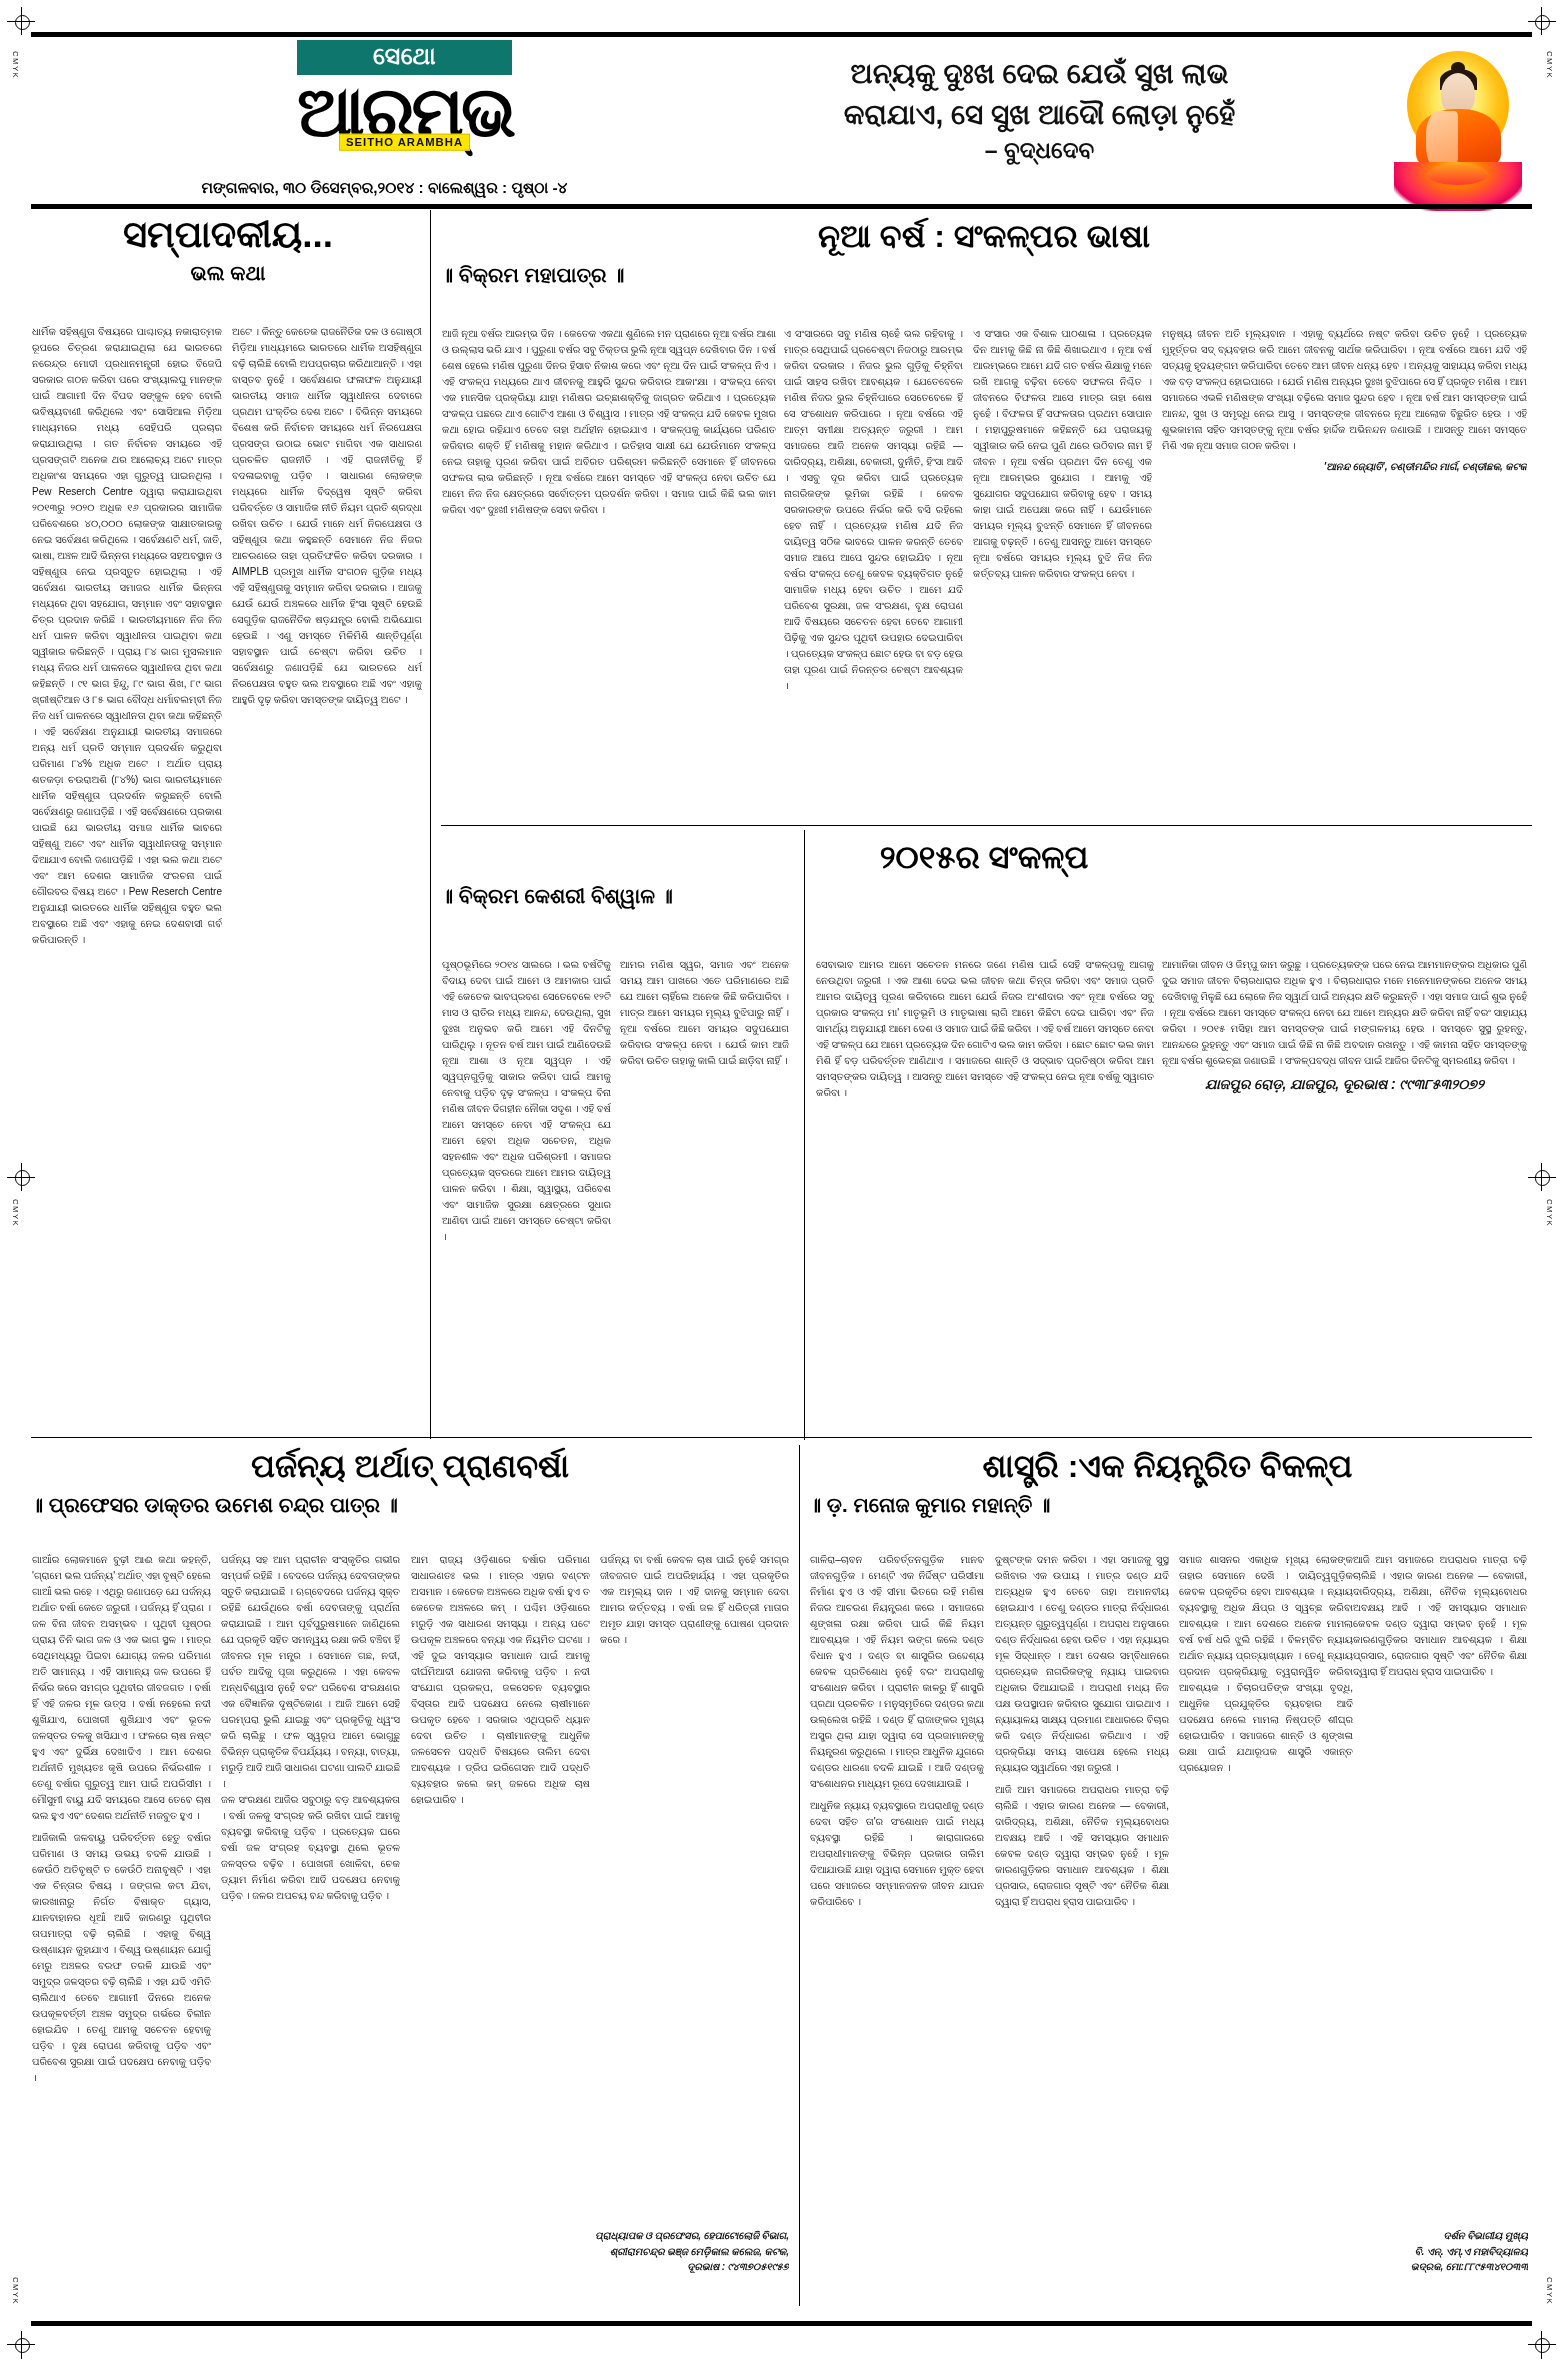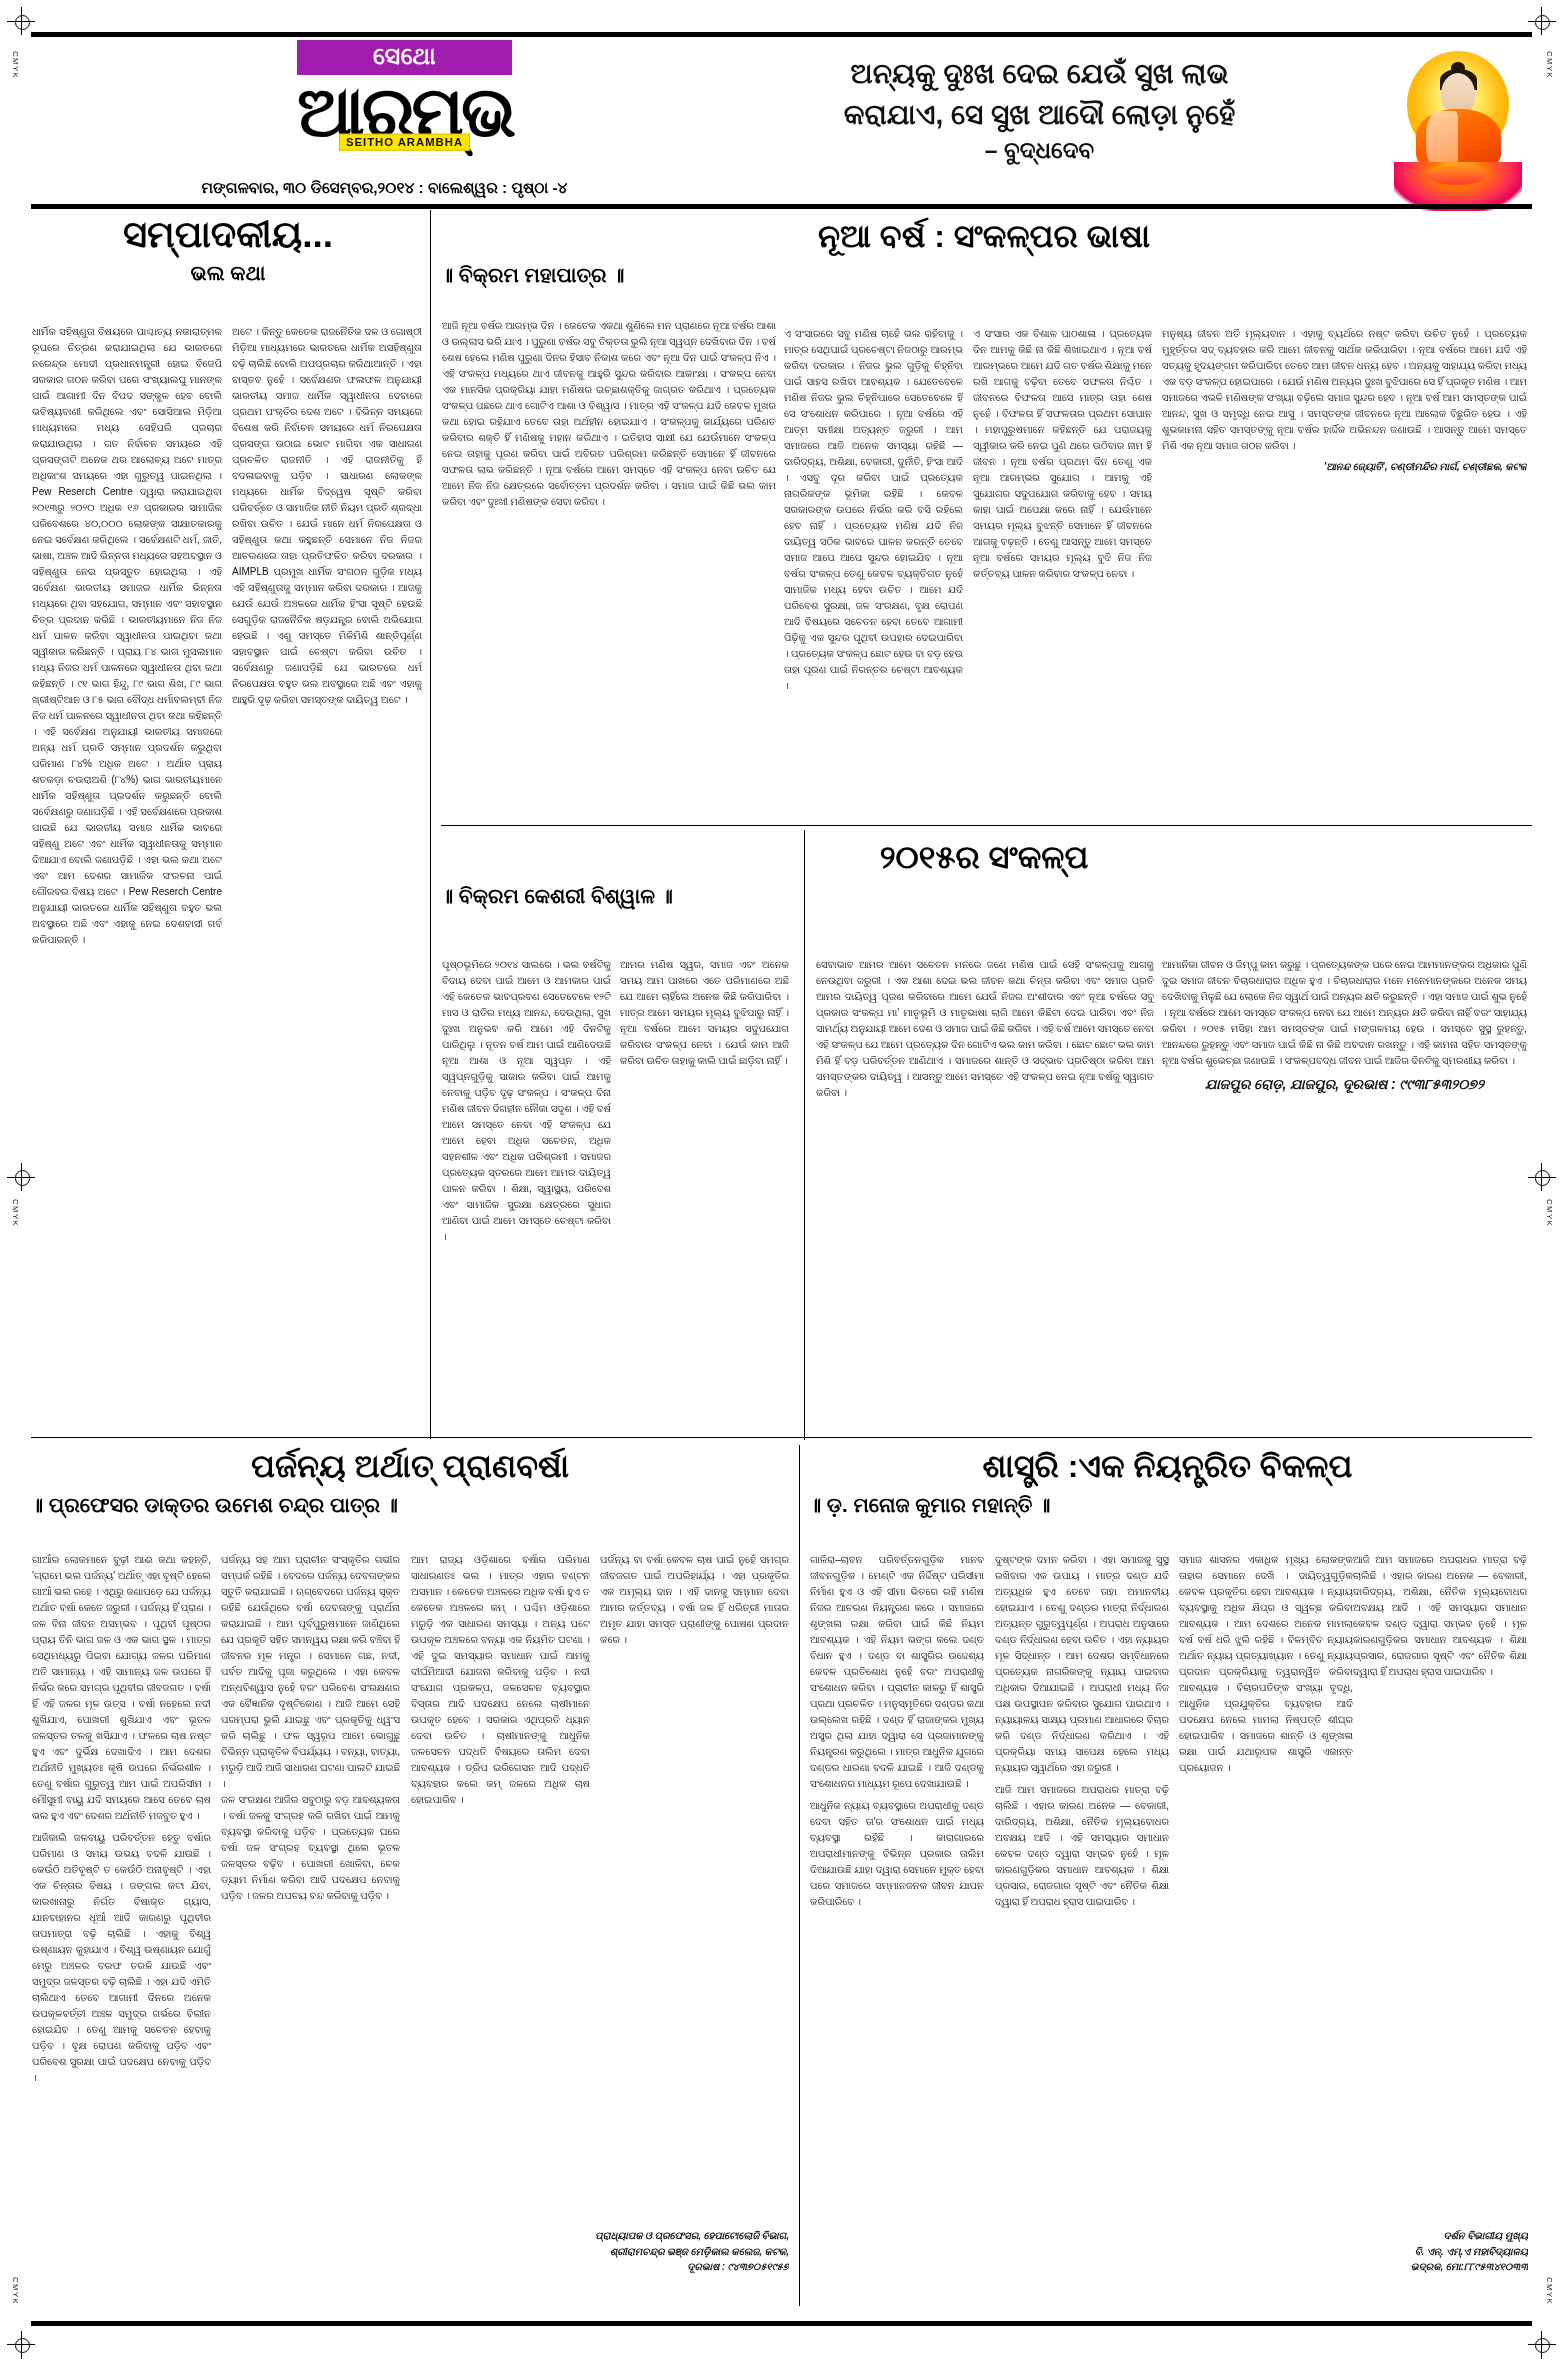--- a/index.html
+++ b/index.html
@@ -19,21 +19,21 @@
   .cmyk span{display:block;line-height:1.15;}
 
   
   .rule-thick{position:absolute;left:31px;right:31px;height:4.6px;background:#000;}
   .vline{position:absolute;width:1px;background:#000;}
   .hline{position:absolute;height:1px;background:#000;}
 
   
   .masthead{position:absolute;left:31px;top:40px;right:31px;height:159px;}
   .logo-wrap{position:absolute;left:266px;top:0;width:215px;text-align:center;}
-  .logo-kicker{background:#a21caf;color:#fff;font-size:23.6px;line-height:1.25;
+  .logo-kicker{background:#0f766e;color:#fff;font-size:23.6px;line-height:1.25;
                 font-family:"Liberation Sans",sans-serif;font-weight:bold;padding:2px 0 3.1px;letter-spacing:0.5px;}
   .logo-main{font-size:70px;font-weight:bold;line-height:1.0;letter-spacing:-3.1px;color:#000;
              font-family:"Liberation Sans",sans-serif;margin-top:2px;}
   .logo-badge{display:inline-block;background:#ffe400;color:#111;font-family:"Liberation Sans",sans-serif;
               font-weight:bold;font-size:11.3px;letter-spacing:1px;padding:1.5px 6.1px;border:0.5px solid #d8c200;
               transform:translateY(-13.3px);}
   .dateline{position:absolute;left:154px;top:139px;width:461px;text-align:center;
             font-family:"Liberation Sans",sans-serif;font-weight:bold;font-size:15.4px;color:#000;}
 
   .quote-block{position:absolute;left:645px;top:14.3px;width:727px;text-align:center;}
@@ -168,21 +168,21 @@
   </div>
   <div class="col" style="left:232px;top:324px;width:190px;height:1101px;">
     <div class="body-text">ଅଟେ । କିନ୍ତୁ କେତେକ ରାଜନୈତିକ ଦଳ ଓ ଗୋଷ୍ଠୀ ମିଡ଼ିଆ ମାଧ୍ୟମରେ ଭାରତରେ ଧାର୍ମିକ ଅସହିଷ୍ଣୁତା ବଢ଼ି ଚାଲିଛି ବୋଲି ଅପପ୍ରଚାର କରିଥାଆନ୍ତି । ଏହା ବାସ୍ତବ ନୁହେଁ । ସର୍ବେକ୍ଷଣର ଫଳାଫଳ ଅନୁଯାୟୀ ଭାରତୀୟ ସମାଜ ଧାର୍ମିକ ସ୍ୱାଧୀନତା ଦେବାରେ ପ୍ରଥମ ପଂକ୍ତିର ଦେଶ ଅଟେ । ବିଭିନ୍ନ ସମୟରେ ବିଶେଷ କରି ନିର୍ବାଚନ ସମୟରେ ଧର୍ମ ନିରପେକ୍ଷତା ପ୍ରସଙ୍ଗ ଉଠାଇ ଭୋଟ ମାଗିବା ଏକ ସାଧାରଣ ପ୍ରଚଳିତ ରାଜନୀତି । ଏହି ରାଜନୀତିକୁ ହିଁ ବଦଳାଇବାକୁ ପଡ଼ିବ । ସାଧାରଣ ଲୋକଙ୍କ ମଧ୍ୟରେ ଧାର୍ମିକ ବିଦ୍ୱେଷ ସୃଷ୍ଟି କରିବା ପରିବର୍ତ୍ତେ ଓ ସାମାଜିକ ନୀତି ନିୟମ ପ୍ରତି ଶ୍ରଦ୍ଧା ରଖିବା ଉଚିତ । ଯେଉଁ ମାନେ ଧର୍ମ ନିରପେକ୍ଷତା ଓ ସହିଷ୍ଣୁତା କଥା କହୁଛନ୍ତି ସେମାନେ ନିଜ ନିଜର ଆଚରଣରେ ତାହା ପ୍ରତିଫଳିତ କରିବା ଦରକାର । AIMPLB ପ୍ରମୁଖ ଧାର୍ମିକ ସଂଗଠନ ଗୁଡ଼ିକ ମଧ୍ୟ ଏହି ସହିଷ୍ଣୁତାକୁ ସମ୍ମାନ କରିବା ଦରକାର । ଆଜକୁ ଯେଉଁ ଯେଉଁ ଅଞ୍ଚଳରେ ଧାର୍ମିକ ହିଂସା ସୃଷ୍ଟି ହେଉଛି ସେଗୁଡ଼ିକ ରାଜନୈତିକ ଷଡ଼ଯନ୍ତ୍ର ବୋଲି ଅଭିଯୋଗ ହେଉଛି । ଏଣୁ ସମସ୍ତେ ମିଳିମିଶି ଶାନ୍ତିପୂର୍ଣ୍ଣ ସହାବସ୍ଥାନ ପାଇଁ ଚେଷ୍ଟା କରିବା ଉଚିତ । ସର୍ବେକ୍ଷଣରୁ ଜଣାପଡ଼ିଛି ଯେ ଭାରତରେ ଧର୍ମ ନିରପେକ୍ଷତା ବହୁତ ଭଲ ଅବସ୍ଥାରେ ଅଛି ଏବଂ ଏହାକୁ ଆହୁରି ଦୃଢ଼ କରିବା ସମସ୍ତଙ୍କ ଦାୟିତ୍ୱ ଅଟେ ।</div>
   </div>
 
   <div class="sec" style="left:441px;top:219px;width:1086px;">
     <div class="hl hl-main">ନୂଆ ବର୍ଷ : ସଂକଳ୍ପର ଭାଷା</div>
     <div class="hl-byline">॥ ବିକ୍ରମ ମହାପାତ୍ର ॥</div>
   </div>
 
-  <div class="col" style="left:442px;top:318px;width:334px;height:487px;">
+  <div class="col" style="left:442px;top:326px;width:334px;height:487px;">
     <div class="body-text">ଆଜି ନୂଆ ବର୍ଷର ଆରମ୍ଭ ଦିନ । କେତେକ ଏକଥା ଶୁଣିଲେ ମନ ପ୍ରାଣରେ ନୂଆ ବର୍ଷର ଆଶା ଓ ଉଲ୍ଲାସ ଭରି ଯାଏ । ପୁରୁଣା ବର୍ଷର ସବୁ ତିକ୍ତତା ଭୁଲି ନୂଆ ସ୍ୱପ୍ନ ଦେଖିବାର ଦିନ । ବର୍ଷ ଶେଷ ହେଲେ ମଣିଷ ପୁରୁଣା ଦିନର ହିସାବ ନିକାଶ କରେ ଏବଂ ନୂଆ ଦିନ ପାଇଁ ସଂକଳ୍ପ ନିଏ । ଏହି ସଂକଳ୍ପ ମଧ୍ୟରେ ଥାଏ ଜୀବନକୁ ଆହୁରି ସୁନ୍ଦର କରିବାର ଆକାଂକ୍ଷା । ସଂକଳ୍ପ ନେବା ଏକ ମାନସିକ ପ୍ରକ୍ରିୟା ଯାହା ମଣିଷର ଇଚ୍ଛାଶକ୍ତିକୁ ଜାଗ୍ରତ କରିଥାଏ । ପ୍ରତ୍ୟେକ ସଂକଳ୍ପ ପଛରେ ଥାଏ ଗୋଟିଏ ଆଶା ଓ ବିଶ୍ୱାସ । ମାତ୍ର ଏହି ସଂକଳ୍ପ ଯଦି କେବଳ ମୁଖର କଥା ହୋଇ ରହିଯାଏ ତେବେ ତାହା ଅର୍ଥହୀନ ହୋଇଯାଏ । ସଂକଳ୍ପକୁ କାର୍ଯ୍ୟରେ ପରିଣତ କରିବାର ଶକ୍ତି ହିଁ ମଣିଷକୁ ମହାନ କରିଥାଏ । ଇତିହାସ ସାକ୍ଷୀ ଯେ ଯେଉଁମାନେ ସଂକଳ୍ପ ନେଇ ତାହାକୁ ପୂରଣ କରିବା ପାଇଁ ଅବିରତ ପରିଶ୍ରମ କରିଛନ୍ତି ସେମାନେ ହିଁ ଜୀବନରେ ସଫଳତା ଲାଭ କରିଛନ୍ତି । ନୂଆ ବର୍ଷରେ ଆମେ ସମସ୍ତେ ଏହି ସଂକଳ୍ପ ନେବା ଉଚିତ ଯେ ଆମେ ନିଜ ନିଜ କ୍ଷେତ୍ରରେ ସର୍ବୋତ୍ତମ ପ୍ରଦର୍ଶନ କରିବା । ସମାଜ ପାଇଁ କିଛି ଭଲ କାମ କରିବା ଏବଂ ଦୁଃଖୀ ମଣିଷଙ୍କ ସେବା କରିବା ।</div>
   </div>
   <div class="col" style="left:784px;top:326px;width:179px;height:487px;">
     <div class="body-text">ଏ ସଂସାରରେ ସବୁ ମଣିଷ ଚାହେଁ ଭଲ ରହିବାକୁ । ମାତ୍ର ସେଥିପାଇଁ ପ୍ରଚେଷ୍ଟା ନିଜଠାରୁ ଆରମ୍ଭ କରିବା ଦରକାର । ନିଜର ଭୁଲ ଗୁଡ଼ିକୁ ଚିହ୍ନିବା ପାଇଁ ସାହସ ରଖିବା ଆବଶ୍ୟକ । ଯେତେବେଳେ ମଣିଷ ନିଜର ଭୁଲ ଚିହ୍ନିପାରେ ସେତେବେଳେ ହିଁ ସେ ସଂଶୋଧନ କରିପାରେ । ନୂଆ ବର୍ଷରେ ଏହି ଆତ୍ମ ସମୀକ୍ଷା ଅତ୍ୟନ୍ତ ଜରୁରୀ । ଆମ ସମାଜରେ ଆଜି ଅନେକ ସମସ୍ୟା ରହିଛି — ଦାରିଦ୍ର୍ୟ, ଅଶିକ୍ଷା, ବେକାରୀ, ଦୁର୍ନୀତି, ହିଂସା ଆଦି । ଏସବୁ ଦୂର କରିବା ପାଇଁ ପ୍ରତ୍ୟେକ ନାଗରିକଙ୍କ ଭୂମିକା ରହିଛି । କେବଳ ସରକାରଙ୍କ ଉପରେ ନିର୍ଭର କରି ବସି ରହିଲେ ହେବ ନାହିଁ । ପ୍ରତ୍ୟେକ ମଣିଷ ଯଦି ନିଜ ଦାୟିତ୍ୱ ସଠିକ ଭାବରେ ପାଳନ କରନ୍ତି ତେବେ ସମାଜ ଆପେ ଆପେ ସୁନ୍ଦର ହୋଇଯିବ । ନୂଆ ବର୍ଷର ସଂକଳ୍ପ ତେଣୁ କେବଳ ବ୍ୟକ୍ତିଗତ ନୁହେଁ ସାମାଜିକ ମଧ୍ୟ ହେବା ଉଚିତ । ଆମେ ଯଦି ପରିବେଶ ସୁରକ୍ଷା, ଜଳ ସଂରକ୍ଷଣ, ବୃକ୍ଷ ରୋପଣ ଆଦି ବିଷୟରେ ସଚେତନ ହେବା ତେବେ ଆଗାମୀ ପିଢ଼ିକୁ ଏକ ସୁନ୍ଦର ପୃଥିବୀ ଉପହାର ଦେଇପାରିବା । ପ୍ରତ୍ୟେକ ସଂକଳ୍ପ ଛୋଟ ହେଉ ବା ବଡ଼ ହେଉ ତାହା ପୂରଣ ପାଇଁ ନିରନ୍ତର ଚେଷ୍ଟା ଆବଶ୍ୟକ ।</div>
   </div>
   <div class="col" style="left:973px;top:326px;width:179px;height:487px;">
     <div class="body-text">ଏ ସଂସାର ଏକ ବିଶାଳ ପାଠଶାଳା । ପ୍ରତ୍ୟେକ ଦିନ ଆମକୁ କିଛି ନା କିଛି ଶିଖାଇଥାଏ । ନୂଆ ବର୍ଷ ଆରମ୍ଭରେ ଆମେ ଯଦି ଗତ ବର୍ଷର ଶିକ୍ଷାକୁ ମନେ ରଖି ଆଗକୁ ବଢ଼ିବା ତେବେ ସଫଳତା ନିଶ୍ଚିତ । ଜୀବନରେ ବିଫଳତା ଆସେ ମାତ୍ର ତାହା ଶେଷ ନୁହେଁ । ବିଫଳତା ହିଁ ସଫଳତାର ପ୍ରଥମ ସୋପାନ । ମହାପୁରୁଷମାନେ କହିଛନ୍ତି ଯେ ପରାଜୟକୁ ସ୍ୱୀକାର କରି ନେଇ ପୁଣି ଥରେ ଉଠିବାର ନାମ ହିଁ ଜୀବନ । ନୂଆ ବର୍ଷର ପ୍ରଥମ ଦିନ ତେଣୁ ଏକ ନୂଆ ଆରମ୍ଭର ସୁଯୋଗ । ଆମକୁ ଏହି ସୁଯୋଗର ସଦୁପଯୋଗ କରିବାକୁ ହେବ । ସମୟ କାହା ପାଇଁ ଅପେକ୍ଷା କରେ ନାହିଁ । ଯେଉଁମାନେ ସମୟର ମୂଲ୍ୟ ବୁଝନ୍ତି ସେମାନେ ହିଁ ଜୀବନରେ ଆଗକୁ ବଢ଼ନ୍ତି । ତେଣୁ ଆସନ୍ତୁ ଆମେ ସମସ୍ତେ ନୂଆ ବର୍ଷରେ ସମୟର ମୂଲ୍ୟ ବୁଝି ନିଜ ନିଜ କର୍ତ୍ତବ୍ୟ ପାଳନ କରିବାର ସଂକଳ୍ପ ନେବା ।</div>
   </div>
   <div class="col" style="left:1162px;top:326px;width:365px;height:451px;">
     <div class="body-text">ମନୁଷ୍ୟ ଜୀବନ ଅତି ମୂଲ୍ୟବାନ । ଏହାକୁ ବ୍ୟର୍ଥରେ ନଷ୍ଟ କରିବା ଉଚିତ ନୁହେଁ । ପ୍ରତ୍ୟେକ ମୁହୂର୍ତ୍ତର ସଦ୍ ବ୍ୟବହାର କରି ଆମେ ଜୀବନକୁ ସାର୍ଥକ କରିପାରିବା । ନୂଆ ବର୍ଷରେ ଆମେ ଯଦି ଏହି ସତ୍ୟକୁ ହୃଦୟଙ୍ଗମ କରିପାରିବା ତେବେ ଆମ ଜୀବନ ଧନ୍ୟ ହେବ । ଅନ୍ୟକୁ ସାହାଯ୍ୟ କରିବା ମଧ୍ୟ ଏକ ବଡ଼ ସଂକଳ୍ପ ହୋଇପାରେ । ଯେଉଁ ମଣିଷ ଅନ୍ୟର ଦୁଃଖ ବୁଝିପାରେ ସେ ହିଁ ପ୍ରକୃତ ମଣିଷ । ଆମ ସମାଜରେ ଏଭଳି ମଣିଷଙ୍କ ସଂଖ୍ୟା ବଢ଼ିଲେ ସମାଜ ସୁନ୍ଦର ହେବ । ନୂଆ ବର୍ଷ ଆମ ସମସ୍ତଙ୍କ ପାଇଁ ଆନନ୍ଦ, ସୁଖ ଓ ସମୃଦ୍ଧି ନେଇ ଆସୁ । ସମସ୍ତଙ୍କ ଜୀବନରେ ନୂଆ ଆଲୋକ ବିଛୁରିତ ହେଉ । ଏହି ଶୁଭକାମନା ସହିତ ସମସ୍ତଙ୍କୁ ନୂଆ ବର୍ଷର ହାର୍ଦ୍ଦିକ ଅଭିନନ୍ଦନ ଜଣାଉଛି । ଆସନ୍ତୁ ଆମେ ସମସ୍ତେ ମିଶି ଏକ ନୂଆ ସମାଜ ଗଠନ କରିବା ।</div>

